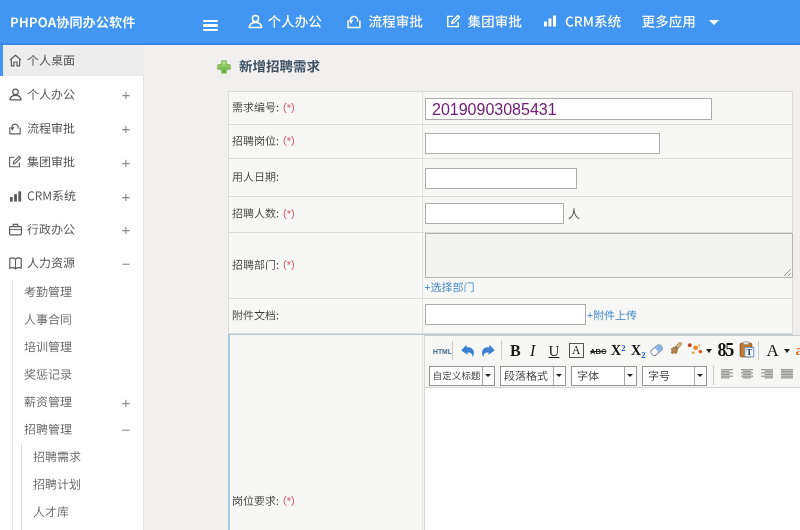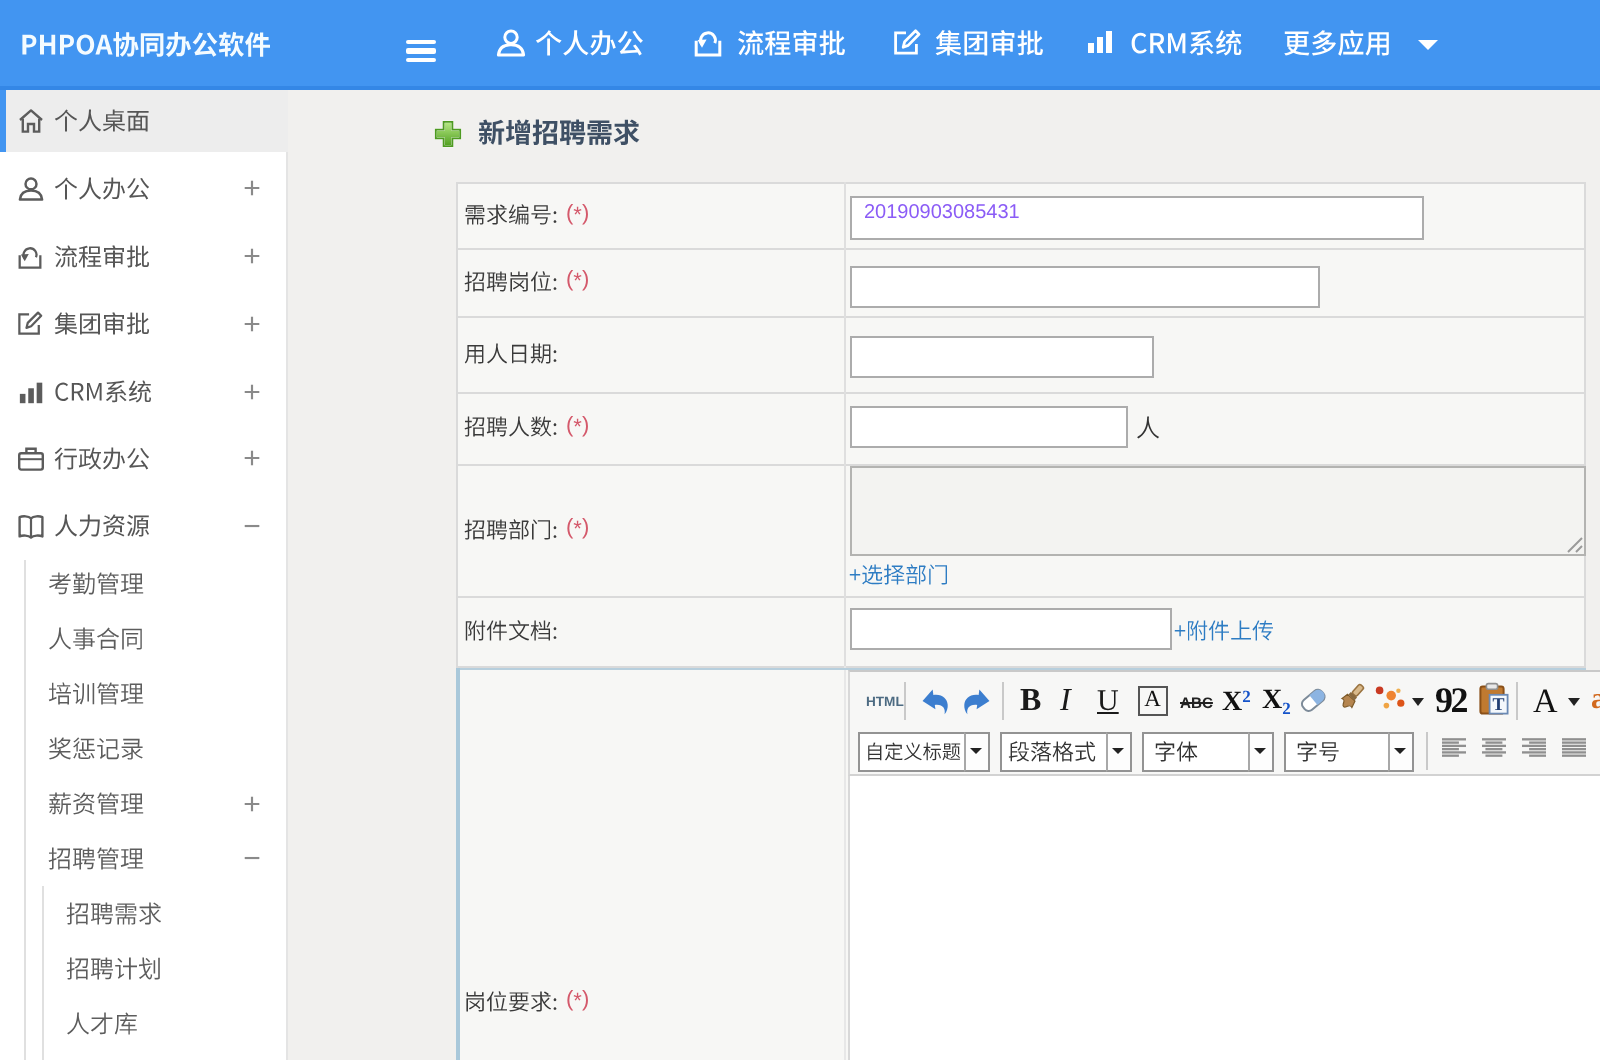--- a/index.html
+++ b/index.html
@@ -11,21 +11,21 @@
 .treeline{position:absolute;width:1px;background:#e0e0e0}
 .plus{position:absolute;left:120px;width:12px;text-align:center;font-size:15px;color:#8a8a8a;font-weight:400}
 #content{position:absolute;left:145px;top:45px;width:655px;height:485px;background:#f1f0ee}
 #table{position:absolute;left:228px;top:91px;width:565px;height:439px;background:#f7f7f5;border:1px solid #dadada;border-bottom:none}
 .hline{position:absolute;left:228px;width:565px;height:1px;background:#dadada}
 #vdiv{position:absolute;left:422px;top:91px;width:1px;height:242px;background:#dfdfdf}
 #vdiv2{position:absolute;left:422px;top:333px;width:1px;height:197px;background:#e7e7e7}
 .inp{position:absolute;background:#fff;border:1px solid #acacac}
 .red{position:absolute;color:#d4596b;font-size:11px;z-index:60}
 #ta{position:absolute;left:425px;top:233px;width:368px;height:45px;background:#f3f3f1;border:1px solid #b3b3b1}
-#num{position:absolute;left:432px;top:101px;font-size:10px;color:#8b5cf6;z-index:60}
+#num{position:absolute;left:432px;top:101px;font-size:16px;color:#701a75;z-index:60}
 #bluetop{position:absolute;left:228px;top:333.5px;width:565px;height:1.5px;background:#b7cfdd;z-index:5}
 #blueleft{position:absolute;left:228px;top:333.5px;width:1.5px;height:196.5px;background:#a9c8da;z-index:5}
 #editor{position:absolute;left:424px;top:335px;width:376px;height:195px;background:#fff;border-top:1px solid #c9c9c9;border-left:1px solid #d8d8d8}
 #toolbar{position:absolute;left:424px;top:335px;width:376px;height:53px;background:#f7f7f6;border-top:1px solid #c9c9c9;border-left:1px solid #d8d8d8;border-bottom:1px solid #d2d2d2}
 .tsep{position:absolute;width:1px;height:19px;top:341px;background:#c9c9c9}
 .tbtn{position:absolute;z-index:20}
 .selbox{position:absolute;top:366px;height:20px;background:#fff;border:1px solid #939393}
 .selarrow{position:absolute;top:366px;height:20px;width:13px;background:#fdfdfd;border:1px solid #939393;border-left:1px solid #a8a8a8}
 .caret{position:absolute;width:0;height:0;border-left:3px solid transparent;border-right:3px solid transparent;border-top:3.5px solid #222}
 .alicon{position:absolute;top:369px;width:12.5px;height:9.8px}
@@ -170,21 +170,21 @@
 </g>
   </svg>
 <svg class="tbtn abs" style="left:687px;top:342px" width="17" height="16" viewBox="0 0 17 16">
 <circle cx="2.8" cy="3.2" r="1.9" fill="#c93a22"></circle>
 <circle cx="8.6" cy="5.8" r="2.4" fill="#ef8430"></circle>
 <circle cx="13.4" cy="9.6" r="1.8" fill="#dd5418"></circle>
 <circle cx="6.2" cy="10.8" r="1.4" fill="#f0a444"></circle>
 <circle cx="12.2" cy="3.4" r="1.1" fill="#f0b050"></circle>
 </svg>
 <div class="caret" style="left:705.5px;top:348.5px;border-left-width:3px;border-right-width:3px;border-top-width:4px"></div>
-<div class="tbtn serif" style="left:717.5px;top:340px;font-size:18px;font-weight:bold;color:#111;letter-spacing:-1.2px">92</div>
+<div class="tbtn serif" style="left:717.5px;top:340px;font-size:18px;font-weight:bold;color:#111;letter-spacing:-1.2px">85</div>
 <svg class="tbtn abs" style="left:738.5px;top:341px" width="16" height="17" viewBox="0 0 16 17">
 <rect x="1.2" y="2.2" width="11.6" height="13.6" rx="1.2" fill="#c07a30" stroke="#8a5018" stroke-width="1"></rect>
 <rect x="4.2" y="0.8" width="5.6" height="2.8" rx="1" fill="#e8e8e8" stroke="#909090" stroke-width="0.8"></rect>
 <rect x="5.8" y="6.4" width="9" height="9.4" fill="#f4f8fc" stroke="#6a89b4" stroke-width="0.9"></rect>
 <text x="10.3" y="13.9" font-family="Liberation Serif,serif" font-size="9" font-weight="bold" fill="#1f3d72" text-anchor="middle">T</text>
 </svg>
 <div class="tbtn serif" style="left:766.5px;top:341px;font-size:17px;color:#111">A</div>
 <div class="caret" style="left:783.5px;top:349px;border-left-width:3px;border-right-width:3px;border-top-width:4px"></div>
 <div class="tbtn serif" style="left:795.5px;top:342px;font-size:15px;font-weight:bold;color:#d2691e">a</div>
 <div class="selbox" style="left:429px;width:65.5px"></div>

